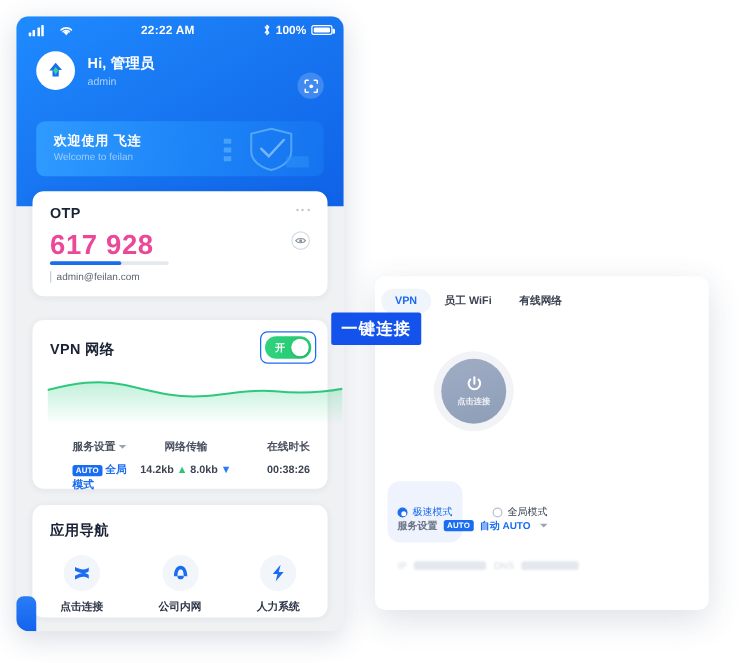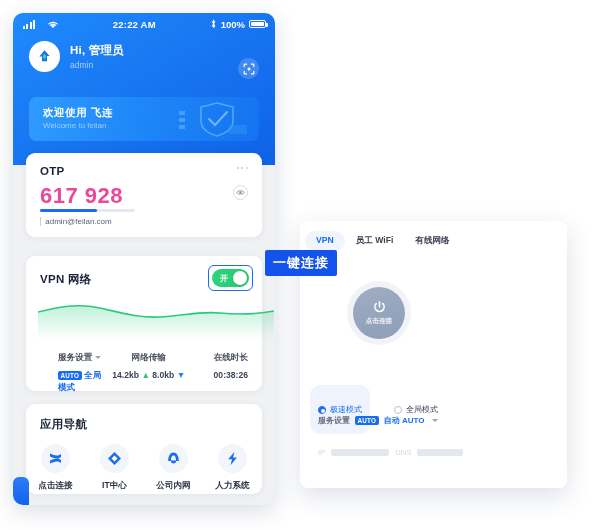--- a/index.html
+++ b/index.html
@@ -316,29 +316,20 @@
         <div class="nav-item">
           <div class="nav-ico">
             <svg width="17" height="17" viewBox="0 0 17 17">
               <path d="M3 3.5 C7 5, 10 7, 14 4 L14 7 C10 10, 7 8, 3 6.5 Z" fill="#1a6cf0"></path>
               <path d="M3 13.5 C7 12, 10 10, 14 13 L14 10 C10 7, 7 9, 3 10.5 Z" fill="#1a6cf0"></path>
             </svg>
           </div>
           <div class="nav-lbl">点击连接</div>
         </div>
 
-        <div class="nav-item">
-          <div class="nav-ico">
-            <svg width="17" height="17" viewBox="0 0 17 17">
-              <path d="M8.5 2 L15 8.5 L8.5 15 L2 8.5 Z" fill="#1a6cf0"></path>
-              <path d="M8.5 5.5 L11.5 8.5 L8.5 11.5 L5.5 8.5 Z" fill="#fff"></path>
-            </svg>
-          </div>
-          <div class="nav-lbl">IT中心</div>
-        </div>
 
         <div class="nav-item">
           <div class="nav-ico">
             <svg width="17" height="17" viewBox="0 0 17 17">
               <path d="M3.2 11 C3.2 5.5, 5.5 2.5, 8.5 2.5 C11.5 2.5, 13.8 5.5, 13.8 11 L11 11 C11 7, 10 5.5, 8.5 5.5 C7 5.5, 6 7, 6 11 Z" fill="#1a6cf0"></path>
               <path d="M6 11.5 C6 14, 11 14, 11 11.5 L11 10.5 L6 10.5 Z" fill="#1a6cf0"></path>
             </svg>
           </div>
           <div class="nav-lbl">公司内网</div>
         </div>

